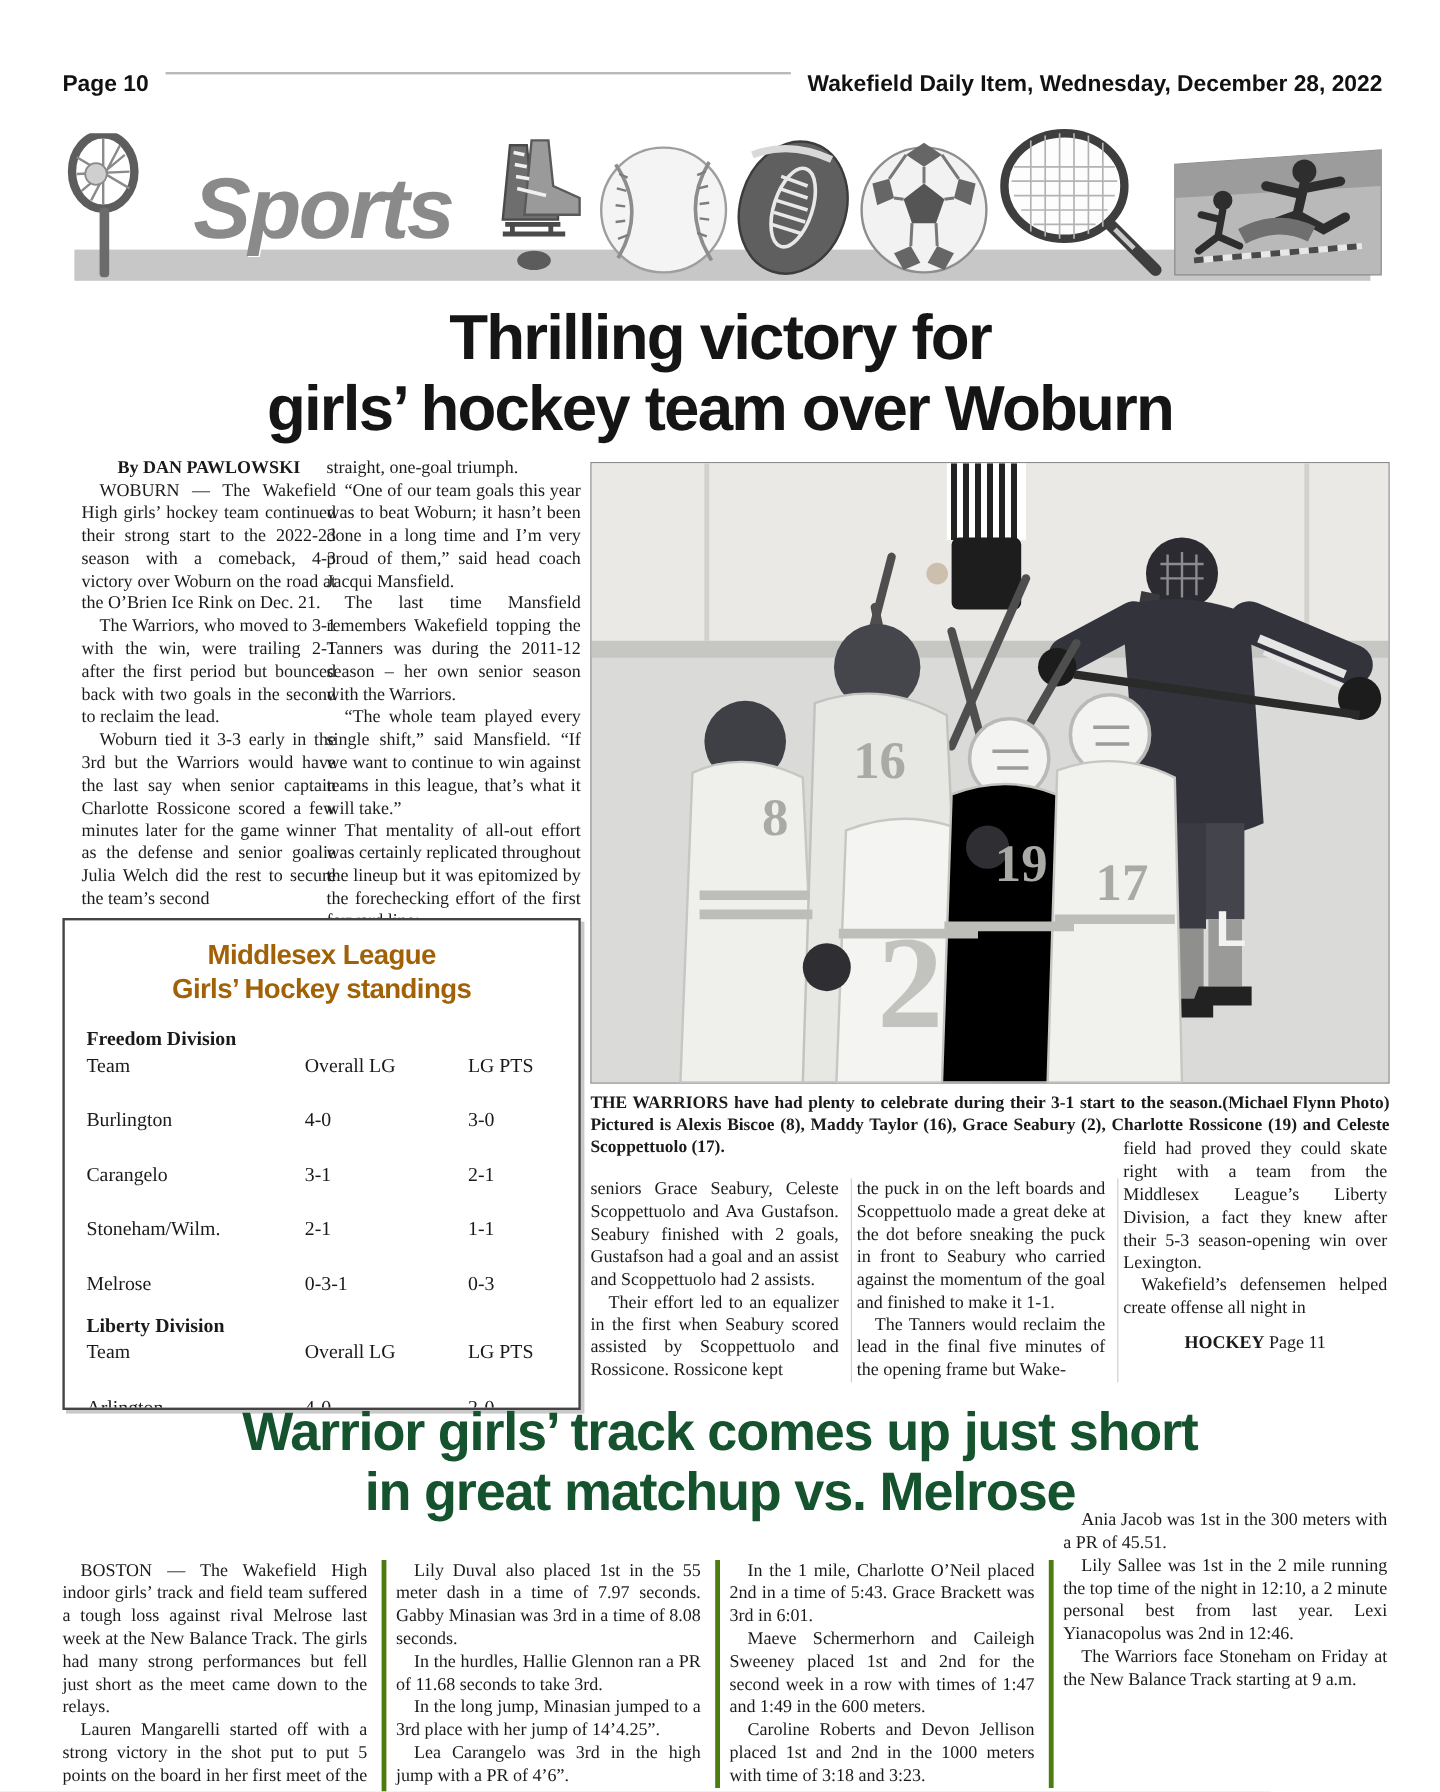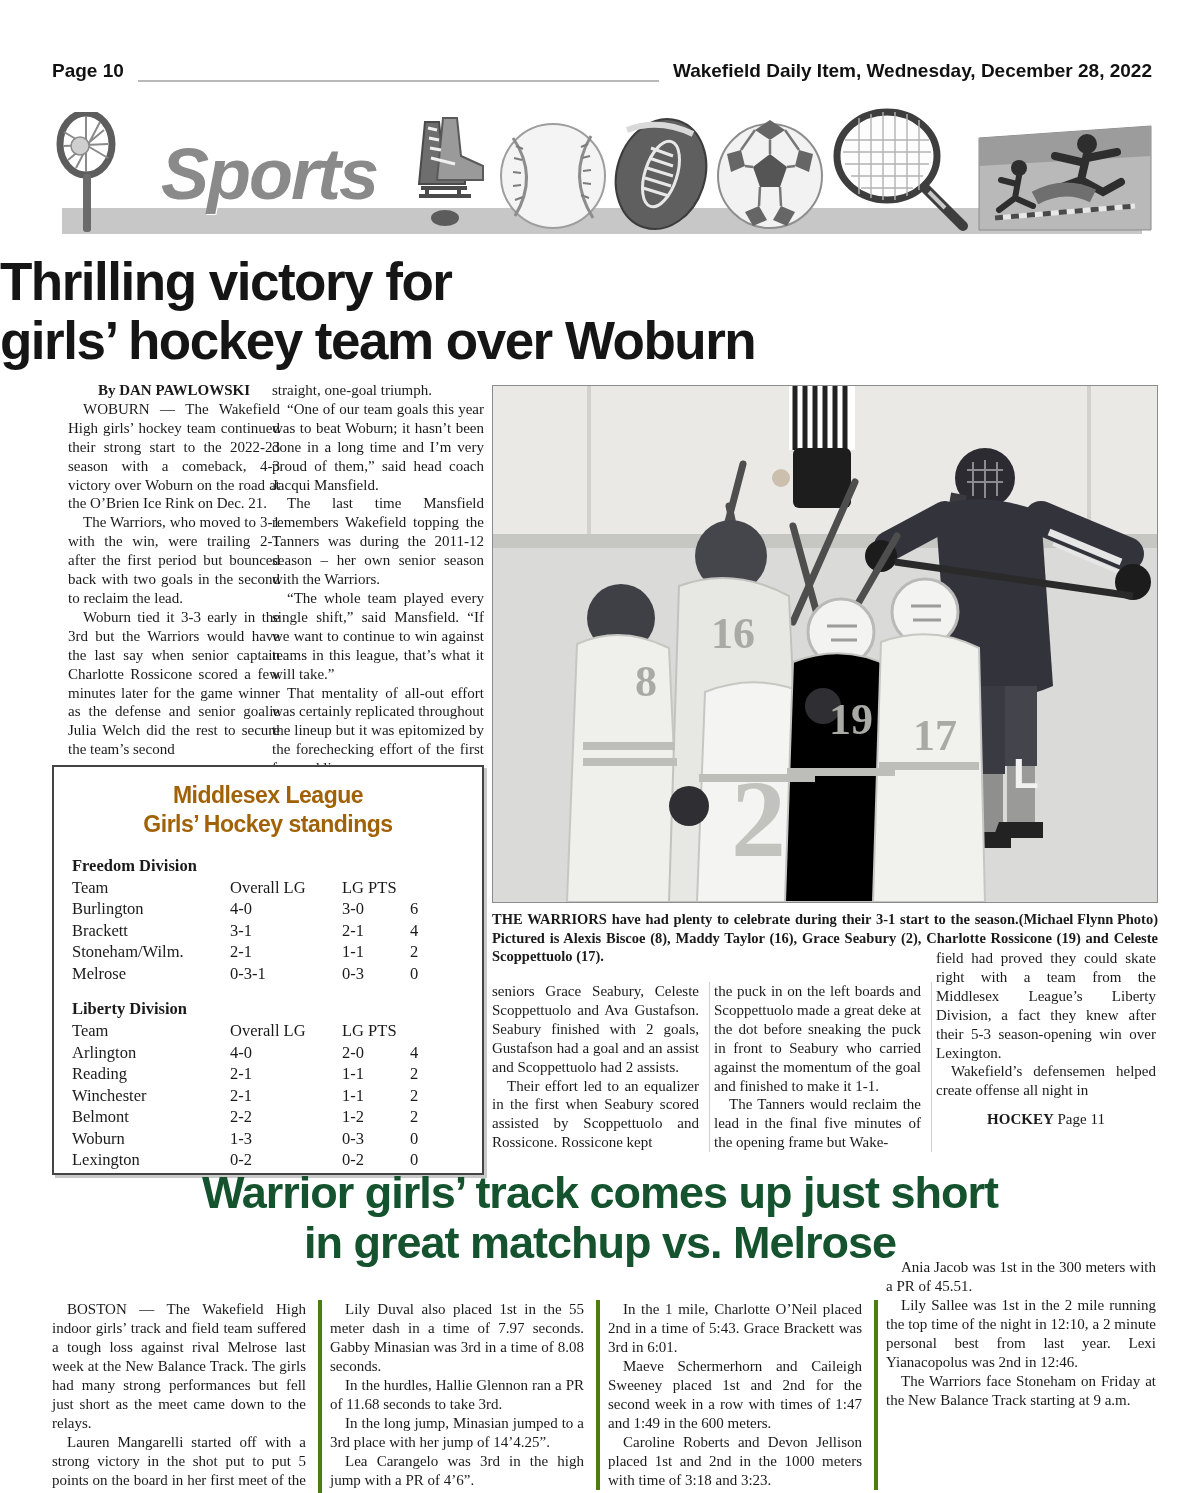--- a/index.html
+++ b/index.html
@@ -5,37 +5,37 @@
   * { margin:0; padding:0; box-sizing:border-box; }
   html,body { background:#e9e9e9; }
   .page {
     position:relative; width:1200px; height:1493px; background:#ffffff;
     margin:0 auto; font-family:"Liberation Serif", serif; color:#1a1a1a;
     overflow:hidden;
   }
   
   .phdr {
     position:absolute; left:52px; right:48px; top:60px;
-    display:flex; align-items:flex-end; gap:14px;
+    display:flex; align-items:flex-start; gap:14px;
     font-family:"Liberation Sans", sans-serif; font-weight:bold; font-size:19px; color:#111;
   }
   .phdr .rule { flex:1; height:2px; background:#b9b9b9; }
   
   .banner { position:absolute; left:56px; right:48px; top:108px; height:130px; }
   .banner .bar { position:absolute; left:6px; right:10px; bottom:4px; height:26px; background:#c7c7c7; }
   .banner .row { position:absolute; left:0; right:0; bottom:0; top:0; display:flex; align-items:flex-end; }
   .sports-word {
     font-family:"Liberation Sans", sans-serif; font-style:italic; font-weight:bold;
     font-size:72px; color:#8a8a8a; letter-spacing:-2px; line-height:1;
     padding:0 18px 28px 6px; text-shadow:1px 1px 0 #fff;margin-left:29px;
   }
   .bicon { flex:0 0 auto; }
   
   .headline1 {
-    position:absolute; left:0; right:0; top:252px; text-align:left;
+    position:absolute; left:0; right:0; top:252px; text-align:center;
     font-family:"Liberation Sans", sans-serif; font-weight:bold; color:#151515;
     font-size:53px; line-height:1.12; letter-spacing:-1.5px;
   }
   .headline2 {
     position:absolute; left:0; right:0; top:1168px; text-align:center;
     font-family:"Liberation Sans", sans-serif; font-weight:bold; color:#14532d;
     font-size:45px; line-height:1.1; letter-spacing:-1px;
   }
   
   .col { position:absolute; font-size:15px; line-height:18.9px; text-align:justify; }
@@ -55,21 +55,21 @@
     position:absolute; left:52px; top:765px; width:432px; height:410px;
     border:2px solid #444; background:#fff; padding:14px 18px 0 18px;
     box-shadow:3px 3px 0 #c9c9c9; overflow:hidden;
   }
   .st-title {
     text-align:center; font-family:"Liberation Sans", sans-serif; font-weight:bold;
     font-size:23px; line-height:1.25; color:#a16207; letter-spacing:-0.5px; margin-bottom:16px;
   }
   .st-div { margin-bottom:14px; font-size:16.5px; }
   .st-divname { font-weight:bold; line-height:22px; }
-  .st-grid { display:grid; grid-template-columns:158px 112px 68px 1fr; line-height:21.5px; }
+  .st-grid { display:grid; grid-template-columns:158px 112px 68px 1fr; line-height:21.5px;gap:24px; }
   .st-grid .hdr { font-weight:normal; }
   .st-grid .span2 { grid-column:3 / 5; }
   
   .photo {
     position:absolute; left:492px; top:385px; width:666px; height:518px;
     border:1px solid #8c8c8c; background:#dededc;
   }
   .caption {
     position:absolute; left:492px; top:910px; width:666px;
     font-weight:bold; font-size:14.5px; line-height:18.5px; text-align:justify;
@@ -200,21 +200,21 @@
     <div class="st-div">
       <div class="st-divname">Freedom Division</div>
       <div class="st-grid">
         <span class="hdr">Team</span>
         <span class="hdr">Overall LG</span>
         <span class="hdr span2">LG PTS</span>
         <span>Burlington</span>
           <span>4-0</span>
           <span>3-0</span>
           <span>6</span>
-        <span>Brackett</span>
+        <span>Carangelo</span>
           <span>3-1</span>
           <span>2-1</span>
           <span>4</span>
         <span>Stoneham/Wilm.</span>
           <span>2-1</span>
           <span>1-1</span>
           <span>2</span>
         <span>Melrose</span>
           <span>0-3-1</span>
           <span>0-3</span>

